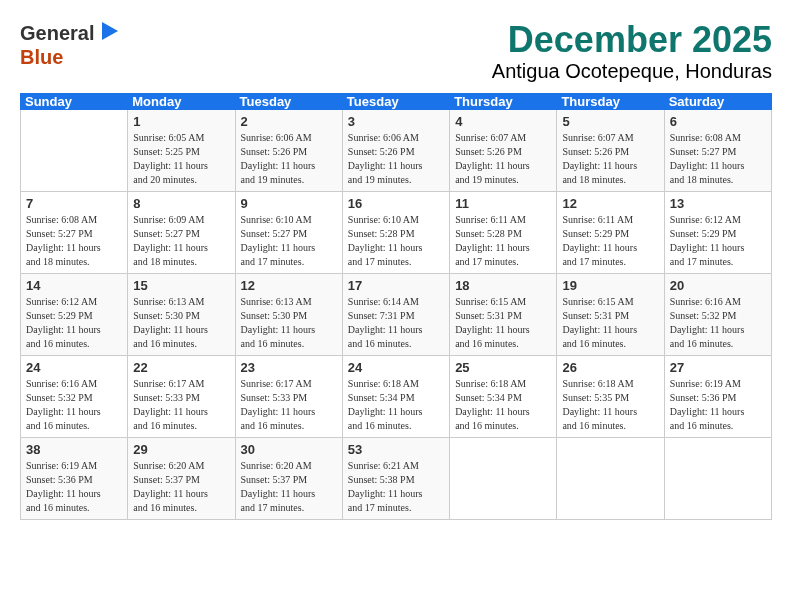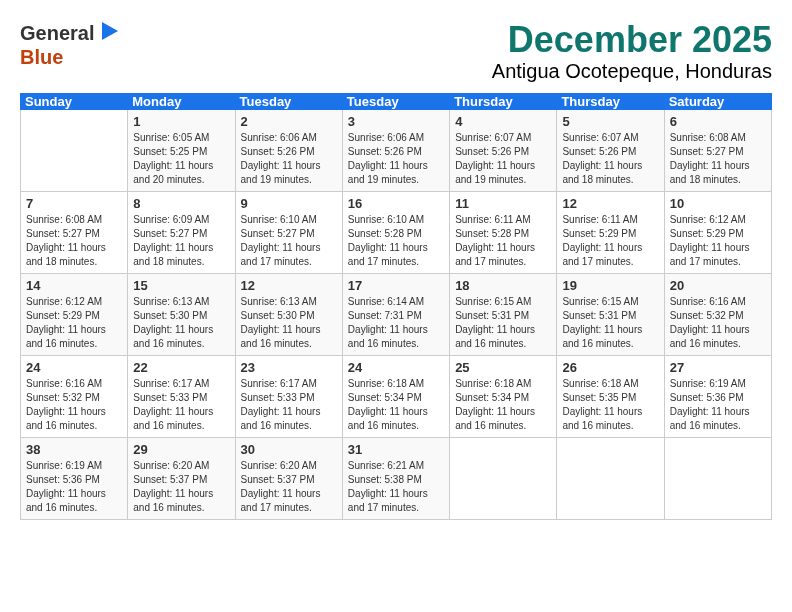--- a/index.html
+++ b/index.html
@@ -63,20 +63,21 @@
       font-size: 13px;
       font-weight: bold;
       color: #333;
       display: block;
       margin-bottom: 2px;
     }
     .day-info {
       font-size: 10px;
       color: #333;
       line-height: 1.4;
+      font-family: Liberation Serif, serif;
     }
     .empty-cell { background-color: #fff !important; }
     .logo-row {
       display: flex;
       align-items: center;
       gap: 2px;
     }
   </style>
 </head>
 <body>
@@ -196,21 +197,21 @@
 and 17 minutes.</div>
         </td>
         <td>
           <span class="day-number">12</span>
           <div class="day-info" style="white-space: pre-line;">Sunrise: 6:11 AM
 Sunset: 5:29 PM
 Daylight: 11 hours
 and 17 minutes.</div>
         </td>
         <td>
-          <span class="day-number">10</span>
+          <span class="day-number">13</span>
           <div class="day-info" style="white-space: pre-line;">Sunrise: 6:12 AM
 Sunset: 5:29 PM
 Daylight: 11 hours
 and 17 minutes.</div>
         </td>
       </tr>
       <tr>
         <td>
           <span class="day-number">14</span>
           <div class="day-info" style="white-space: pre-line;">Sunrise: 6:12 AM
@@ -328,21 +329,21 @@
 and 16 minutes.</div>
         </td>
         <td>
           <span class="day-number">30</span>
           <div class="day-info" style="white-space: pre-line;">Sunrise: 6:20 AM
 Sunset: 5:37 PM
 Daylight: 11 hours
 and 17 minutes.</div>
         </td>
         <td>
-          <span class="day-number">31</span>
+          <span class="day-number">53</span>
           <div class="day-info" style="white-space: pre-line;">Sunrise: 6:21 AM
 Sunset: 5:38 PM
 Daylight: 11 hours
 and 17 minutes.</div>
         </td>
         <td class="empty-cell"></td>
         <td class="empty-cell"></td>
         <td class="empty-cell"></td>
       </tr>
     </tbody>

